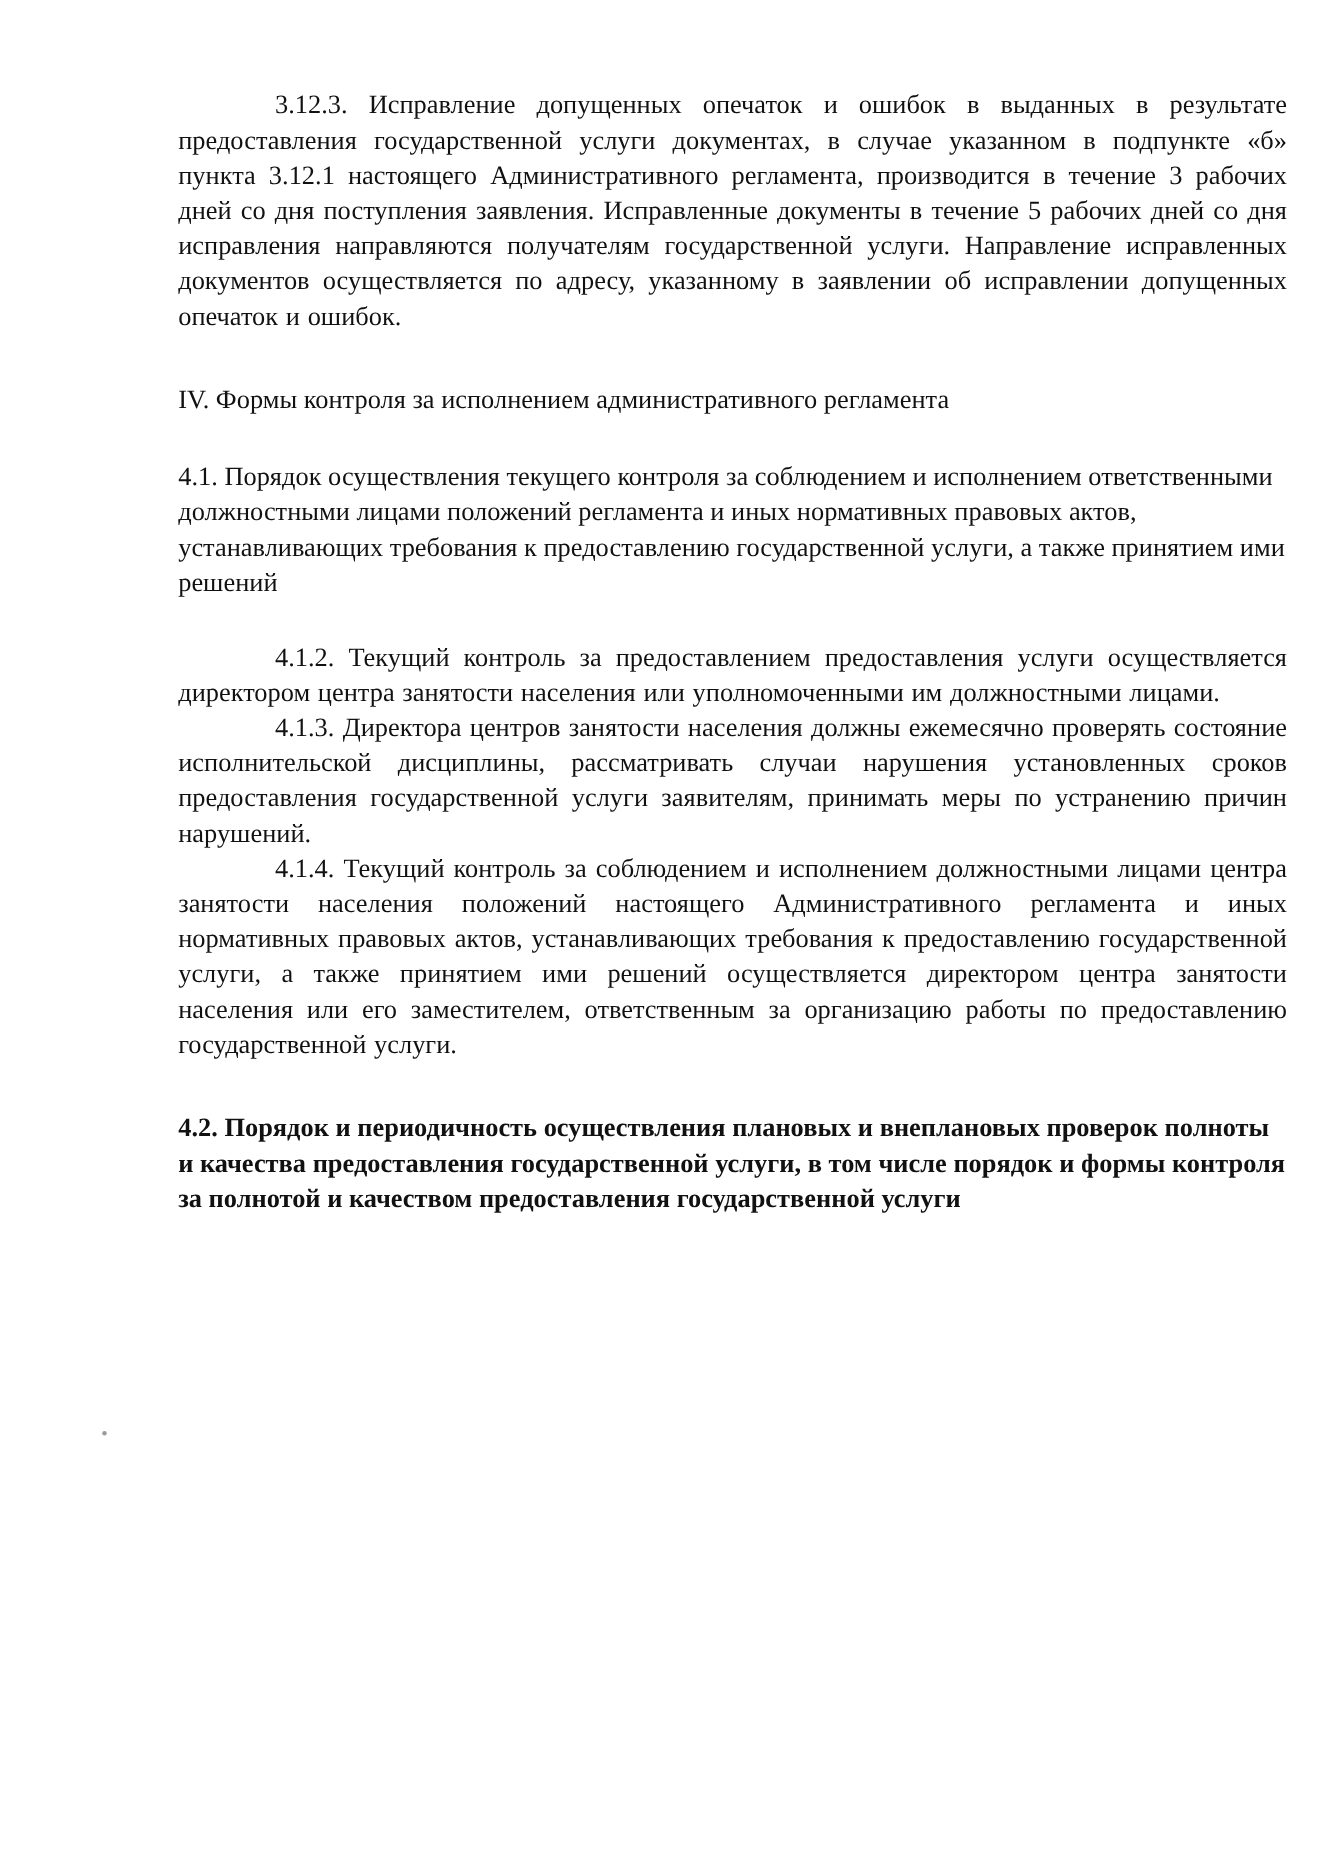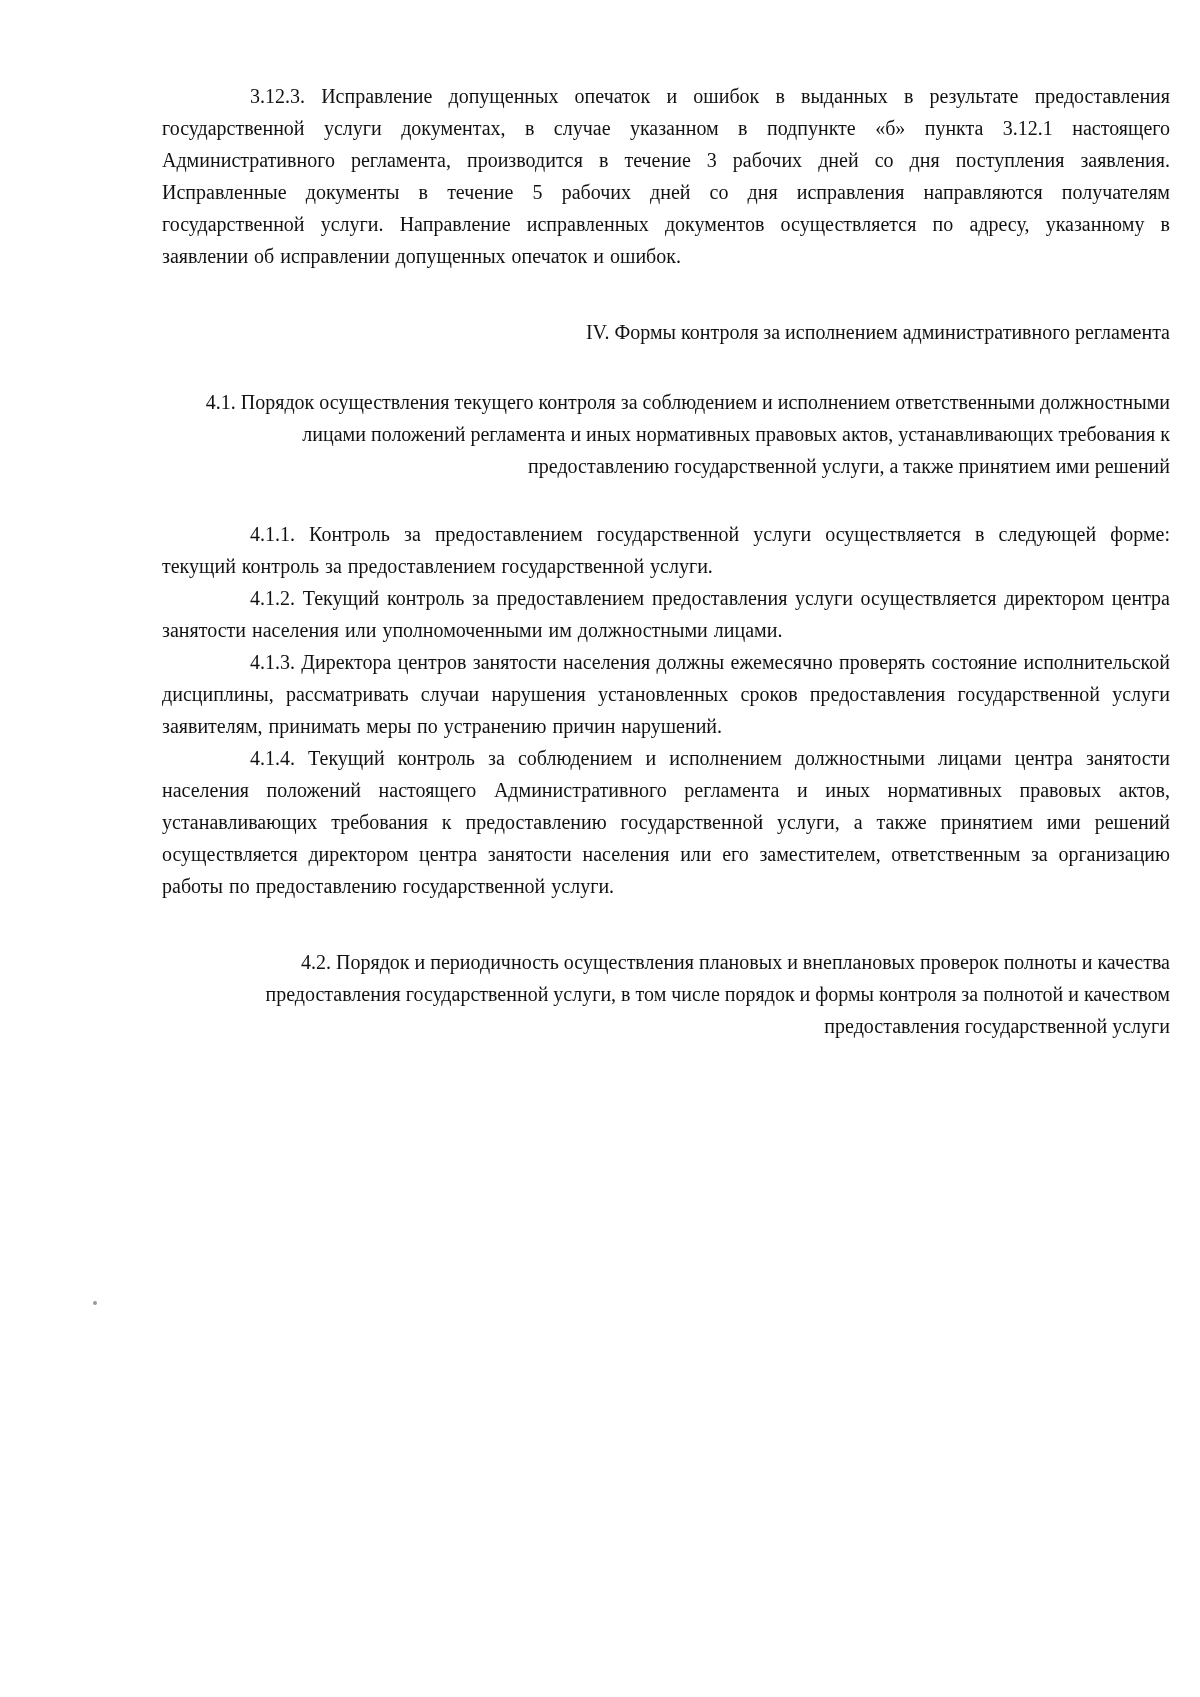--- a/index.html
+++ b/index.html
@@ -8,40 +8,40 @@
       background: #ffffff;
     }
     .page {
       position: relative;
       box-sizing: border-box;
       width: 1200px;
       height: 1697px;
       background: #ffffff;
       color: #111111;
       font-family: "Liberation Serif", "DejaVu Serif", serif;
-      font-size: 20px;
+      font-size: 24px;
       line-height: 32px;
       overflow: hidden;
       padding: 80px 30px 4px 162px;
     }
     .para {
       margin: 0;
       text-align: justify;
       text-indent: 88px;
       word-spacing: 1px;
     }
     .heading {
       margin: 0;
-      text-align: right;
+      text-align: left;
       text-indent: 0;
       font-weight: normal;
     }
     .heading-iv   { margin: 44px 0 38px 0; }
     .heading-4-1  { margin: 0 0 36px 0; }
-    .heading-4-2  { margin: 44px 0 40px 0; }
+    .heading-4-2  { margin: 44px 0 40px 0; font-weight: bold; }
     .scan-artifact-dot {
       position: absolute;
       left: 93px;
       top: 1301px;
       width: 4px;
       height: 4px;
       border-radius: 50%;
       background: #9a9a9a;
     }
   </style>
@@ -49,21 +49,20 @@
 <body>
 
 <div class="page">
 
   <p class="para">3.12.3. Исправление допущенных опечаток и ошибок в выданных в результате предоставления государственной услуги документах, в случае указанном в подпункте «б» пункта  3.12.1 настоящего Административного регламента, производится в течение 3 рабочих дней со дня поступления заявления. Исправленные документы в течение 5 рабочих дней со дня исправления направляются получателям государственной услуги. Направление исправленных документов осуществляется по адресу, указанному в заявлении об исправлении допущенных опечаток и ошибок.</p>
 
   <p class="heading heading-iv">IV. Формы контроля за исполнением административного регламента</p>
 
   <p class="heading heading-4-1">4.1. Порядок осуществления текущего контроля за соблюдением и исполнением ответственными должностными лицами положений регламента и иных нормативных правовых актов, устанавливающих требования к предоставлению государственной услуги, а также принятием ими решений</p>
 
-  <p class="para">4.1.1. Контроль за предоставлением государственной услуги осуществляется в следующей форме: текущий контроль за предоставлением государственной услуги.</p>
 
   <p class="para">4.1.2. Текущий контроль за предоставлением предоставления услуги осуществляется директором центра занятости населения или уполномоченными им должностными лицами.</p>
 
   <p class="para">4.1.3. Директора центров занятости населения должны ежемесячно проверять состояние исполнительской дисциплины, рассматривать случаи нарушения установленных сроков предоставления государственной услуги заявителям, принимать меры по устранению причин нарушений.</p>
 
   <p class="para">4.1.4. Текущий контроль за соблюдением и исполнением должностными лицами центра занятости населения положений настоящего Административного регламента и иных нормативных правовых актов, устанавливающих требования к предоставлению государственной услуги, а также принятием ими решений осуществляется директором центра занятости населения или его заместителем, ответственным за организацию работы по предоставлению государственной услуги.</p>
 
   <p class="heading heading-4-2">4.2. Порядок и периодичность осуществления плановых и внеплановых проверок полноты и качества предоставления государственной услуги, в том числе порядок и формы контроля за полнотой и качеством предоставления государственной услуги</p>
 
 

